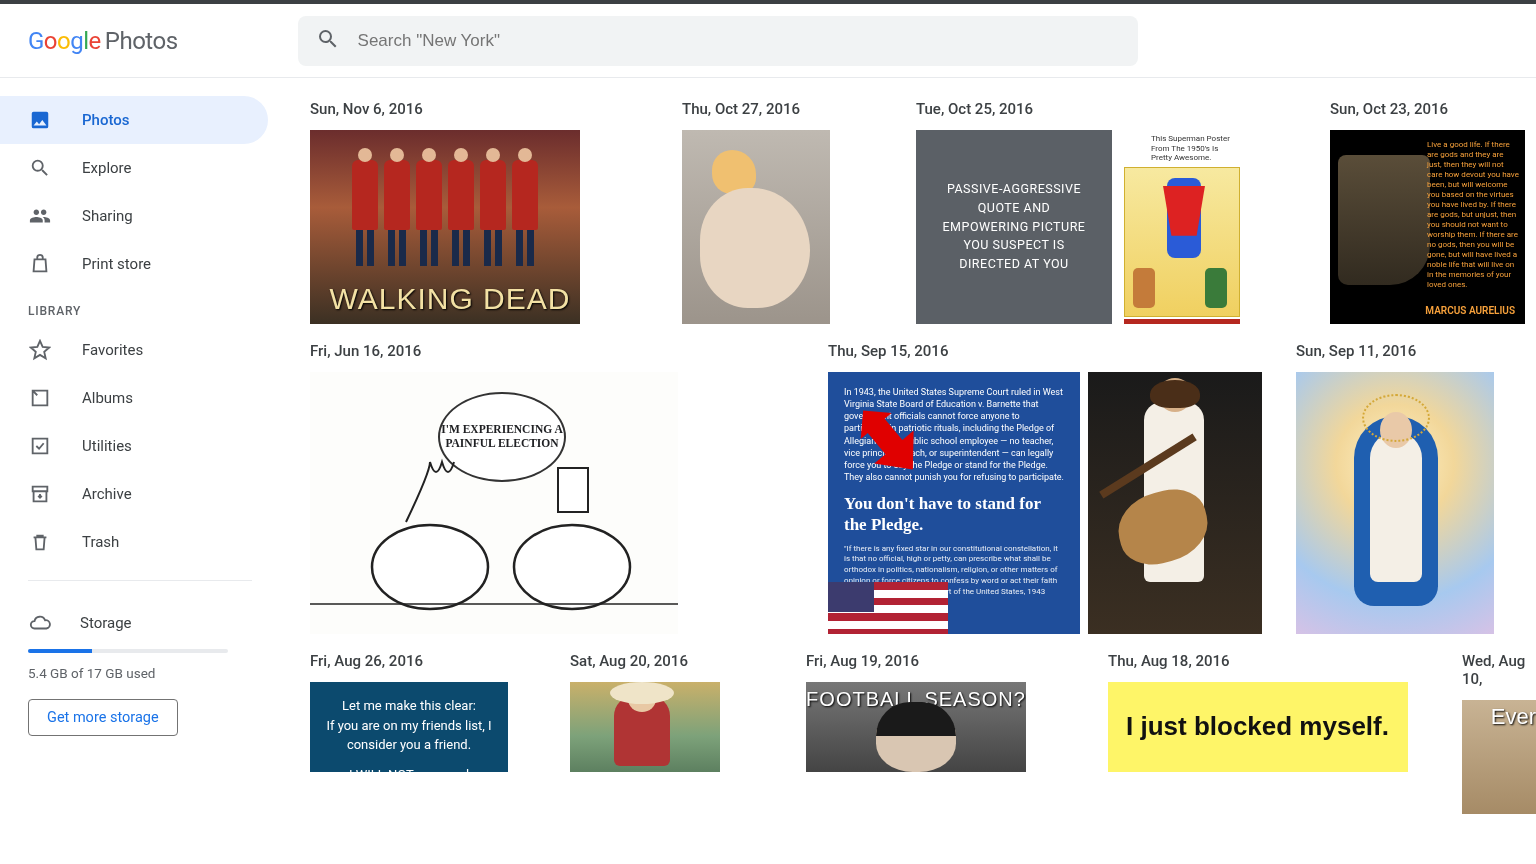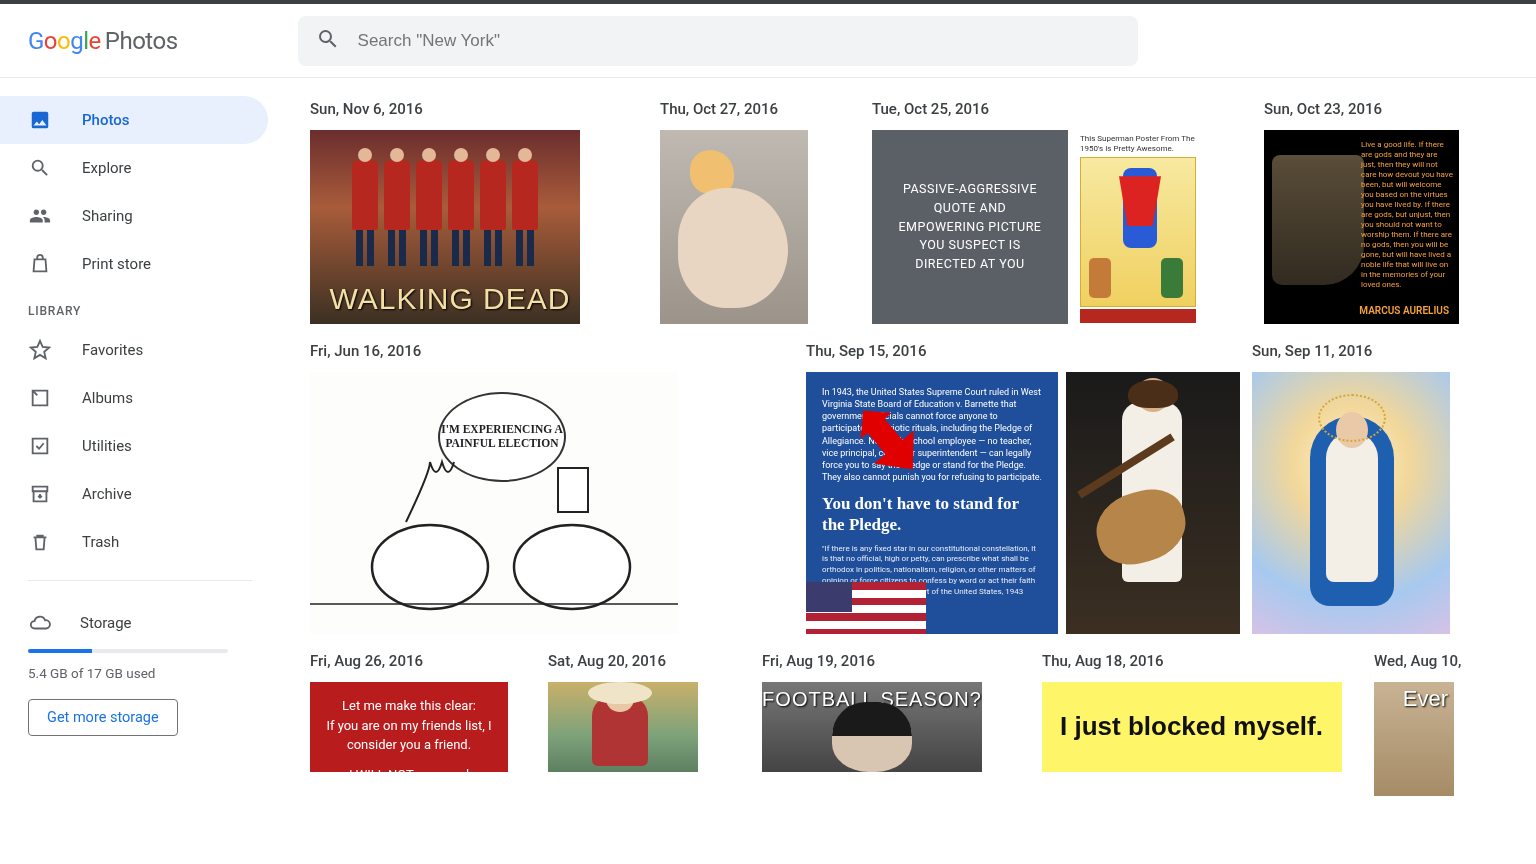--- a/index.html
+++ b/index.html
@@ -22,21 +22,21 @@
   .section-label { font-size:12px; font-weight:500; letter-spacing:0.8px; color:#5f6368; padding:16px 0 8px 28px; }
   .divider { height:1px; background:#e8eaed; margin:14px 28px 14px 28px; }
   .storage-block { padding:4px 28px 0 28px; }
   .storage-row { display:flex; align-items:center; height:48px; font-size:15px; color:#3c4043; }
   .storage-row .nav-icon { margin-right:28px; }
   .storage-bar { height:4px; width:200px; background:#e8eaed; border-radius:2px; overflow:hidden; margin-top:2px; }
   .storage-bar .fill { height:100%; background:#1a73e8; }
   .storage-text { font-size:13.5px; color:#5f6368; margin-top:12px; }
   .storage-btn { margin-top:18px; display:inline-block; padding:9px 18px; font-size:14.5px; color:#1a73e8; border:1px solid #737373; border-radius:4px; cursor:pointer; }
   .content { flex:1; overflow:auto; padding:22px 0 0 30px; }
-  .row { display:flex; gap:12px; margin-bottom:18px; }
+  .row { display:flex; gap:34px; margin-bottom:18px; }
   .group { display:flex; flex-direction:column; }
   .date { font-size:15px; font-weight:500; color:#3c4043; margin-bottom:12px; }
   .thumbs { display:flex; gap:8px; }
   .thumb { position:relative; background:#ccc; overflow:hidden; }
   .cursor { position:absolute; left:562px; top:316px; z-index:50; }
   .cursor svg { width:92px; height:92px; }
   
   .wd-title { position:absolute; bottom:8px; left:0; right:0; text-align:center; font-family:Impact, 'Arial Black', sans-serif; font-size:30px; letter-spacing:1px; color:#f3e1a4; text-shadow:1px 1px 2px #000;padding-left:10px; }
   .quote-box { background:#5b6066; width:196px; height:194px; display:flex; align-items:center; justify-content:center; padding:18px; }
   .quote-box span { color:#fff; font-size:12.5px; text-align:center; line-height:1.5; letter-spacing:0.5px; }
@@ -46,21 +46,21 @@
   .marcus .author { position:absolute; bottom:8px; right:10px; color:#f7a13b; font-size:10px; font-weight:600; }
   .pledge { width:252px; height:262px; background:#1f4e9b; padding:14px 16px; color:#fff; font-size:9px; line-height:1.35; position:relative; }
   .pledge .big { font-family:Georgia, serif; font-weight:700; font-size:17px; line-height:1.25; margin:10px 0 8px 0; }
   .pledge .flag { position:absolute; bottom:0; left:0; width:120px; height:52px; background:linear-gradient(#b22234 0 15%, #fff 15% 30%, #b22234 30% 45%, #fff 45% 60%, #b22234 60% 75%, #fff 75% 90%, #b22234 90% 100%); }
   .pledge .flag::before { content:''; position:absolute; left:0; top:0; width:46px; height:30px; background:#3c3b6e; }
   .blocked { background:#fef568; width:300px; display:flex; align-items:center; padding:22px 18px; }
   .blocked span { font-family:'Helvetica Neue', Arial, sans-serif; font-weight:800; font-size:26px; line-height:1.15; color:#111; }
   .cartoon { background:#fff; border:0; position:relative; }
   .bubble { position:absolute; top:20px; left:128px; width:128px; height:90px; background:#fff; border:2px solid #333; border-radius:50%; display:flex; align-items:center; justify-content:center; font-family:'Comic Sans MS', cursive; font-size:11.5px; font-weight:700; text-align:center; line-height:1.2; }
   .football-text { position:absolute; top:6px; left:0; right:0; text-align:center; font-family:Impact,'Arial Black',sans-serif; font-size:20px; color:#fff; text-shadow:1px 1px 2px #000; letter-spacing:1px; }
-  .friends { background:#b91c1c; color:#fff; font-size:13px; line-height:1.5; padding:14px 12px; text-align:center; }
+  .friends { background:#0c4a6e; color:#fff; font-size:13px; line-height:1.5; padding:14px 12px; text-align:center; }
   .ever-text { position:absolute; top:4px; right:6px; font-family:Impact,'Arial Black',sans-serif; font-size:22px; color:#fff; text-shadow:1px 1px 2px #000; }
 </style>
 </head>
 <body>
 
 <div class="app">
   <div class="topbar">
     <div class="logo">
       <span class="g-blue">G</span>
         <span class="g-red">o</span>
@@ -227,21 +227,21 @@
                 </div>
               </div>
             </div>
             <div class="group" style="margin-left: 52px;">
               <div class="date">Tue, Oct 25, 2016</div>
               <div class="thumbs">
                 <div class="thumb quote-box" style="width: 196px; height: 194px;">
                   <span>PASSIVE-AGGRESSIVE QUOTE AND EMPOWERING PICTURE YOU SUSPECT IS DIRECTED AT YOU</span>
                 </div>
                 <div class="thumb" style="width: 124px; height: 194px; background: rgb(255, 255, 255);">
-                  <div style="font-size:8px;color:#333;padding:4px 4px 2px 4px;line-height:1.2;">This Superman Poster From The 1950's Is Pretty Awesome.</div>
+                  <div style="font-size:8px;color:#333;padding:4px 4px 2px 4px;line-height:1.2;margin-left:27px;">This Superman Poster From The 1950's Is Pretty Awesome.</div>
                   <div style="margin:2px 4px;height:150px;background:linear-gradient(#f7e9a0,#f0d060);position:relative;border:1px solid #d0b030;">
                     <div style="position:absolute;left:42px;top:10px;width:34px;height:80px;background:#2a5bd7;border-radius:8px;"></div>
                     <div style="position:absolute;left:38px;top:18px;width:42px;height:50px;background:#d22;clip-path:polygon(0 0,100% 0,80% 100%,20% 100%);"></div>
                     <div style="position:absolute;left:8px;bottom:8px;width:22px;height:40px;background:#c47b3a;border-radius:5px;"></div>
                     <div style="position:absolute;left:80px;bottom:8px;width:22px;height:40px;background:#3a7b3a;border-radius:5px;"></div>
                   </div>
                   <div style="height:14px;background:#b5271f;margin:2px 4px 0 4px;"></div>
                 </div>
               </div>
             </div>

